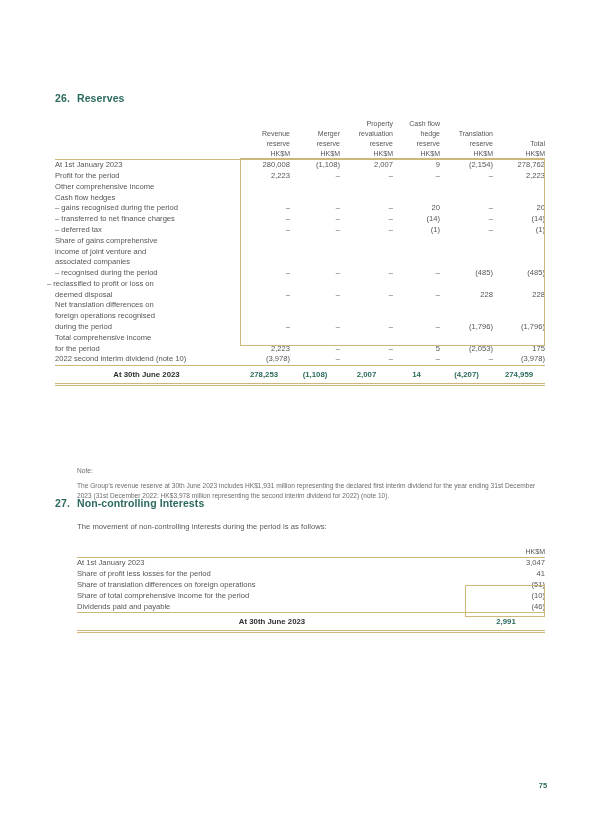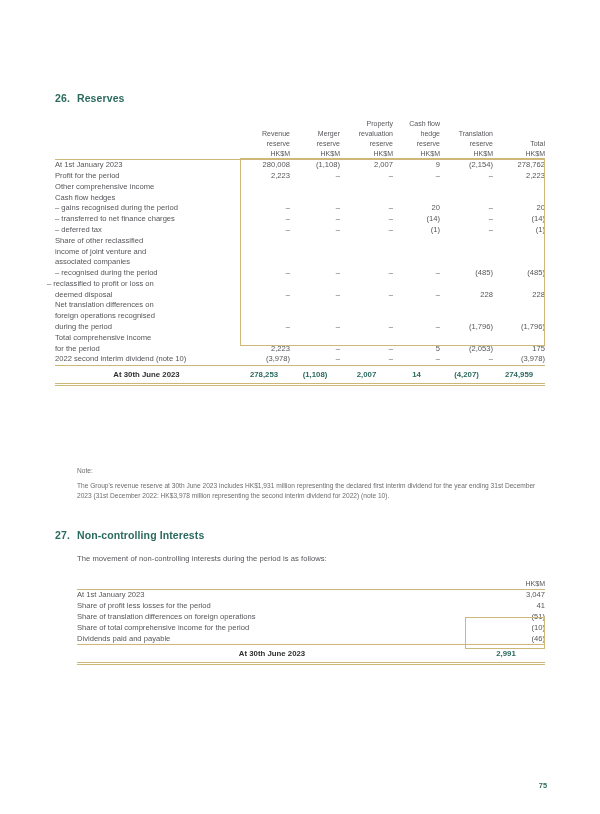--- a/index.html
+++ b/index.html
@@ -190,21 +190,21 @@
           <tr>
             <td class="lbl ind3">– deferred tax</td>
             <td class="num">–</td>
             <td class="num">–</td>
             <td class="num">–</td>
             <td class="num">(1)</td>
             <td class="num">–</td>
             <td class="num">(1)</td>
           </tr>
           <tr>
-            <td class="lbl ind1">Share of other reclassified
+            <td class="lbl ind1">Share of gains comprehensive
 income of joint venture and
 associated companies</td>
             <td class="num"></td>
             <td class="num"></td>
             <td class="num"></td>
             <td class="num"></td>
             <td class="num"></td>
             <td class="num"></td>
           </tr>
           <tr>
@@ -270,21 +270,21 @@
 
       <div class="hl-box" style="left:185px; top:39px; width:305px; height:188px;"></div>
     </div>
   </div>
 
   <div class="note-wrap" style="top:467px;">
     <div class="note-label">Note:</div>
     <div class="note-body">The Group's revenue reserve at 30th June 2023 includes HK$1,931 million representing the declared first interim dividend for the year ending 31st December 2023 (31st December 2022: HK$3,978 million representing the second interim dividend for 2022) (note 10).</div>
   </div>
 
-  <div class="section" style="top:529px;">
+  <div class="section" style="top:497px;">
     <div class="sec-head">
       <span class="sec-num">27.</span>
       <span class="sec-title">Non-controlling Interests</span>
     </div>
     <div class="intro">The movement of non-controlling interests during the period is as follows:</div>
 
     <div style="position:relative; margin-top:16px; margin-left:22px; width:468px;">
       <table class="fin">
         <colgroup>
             <col style="width:390px">

